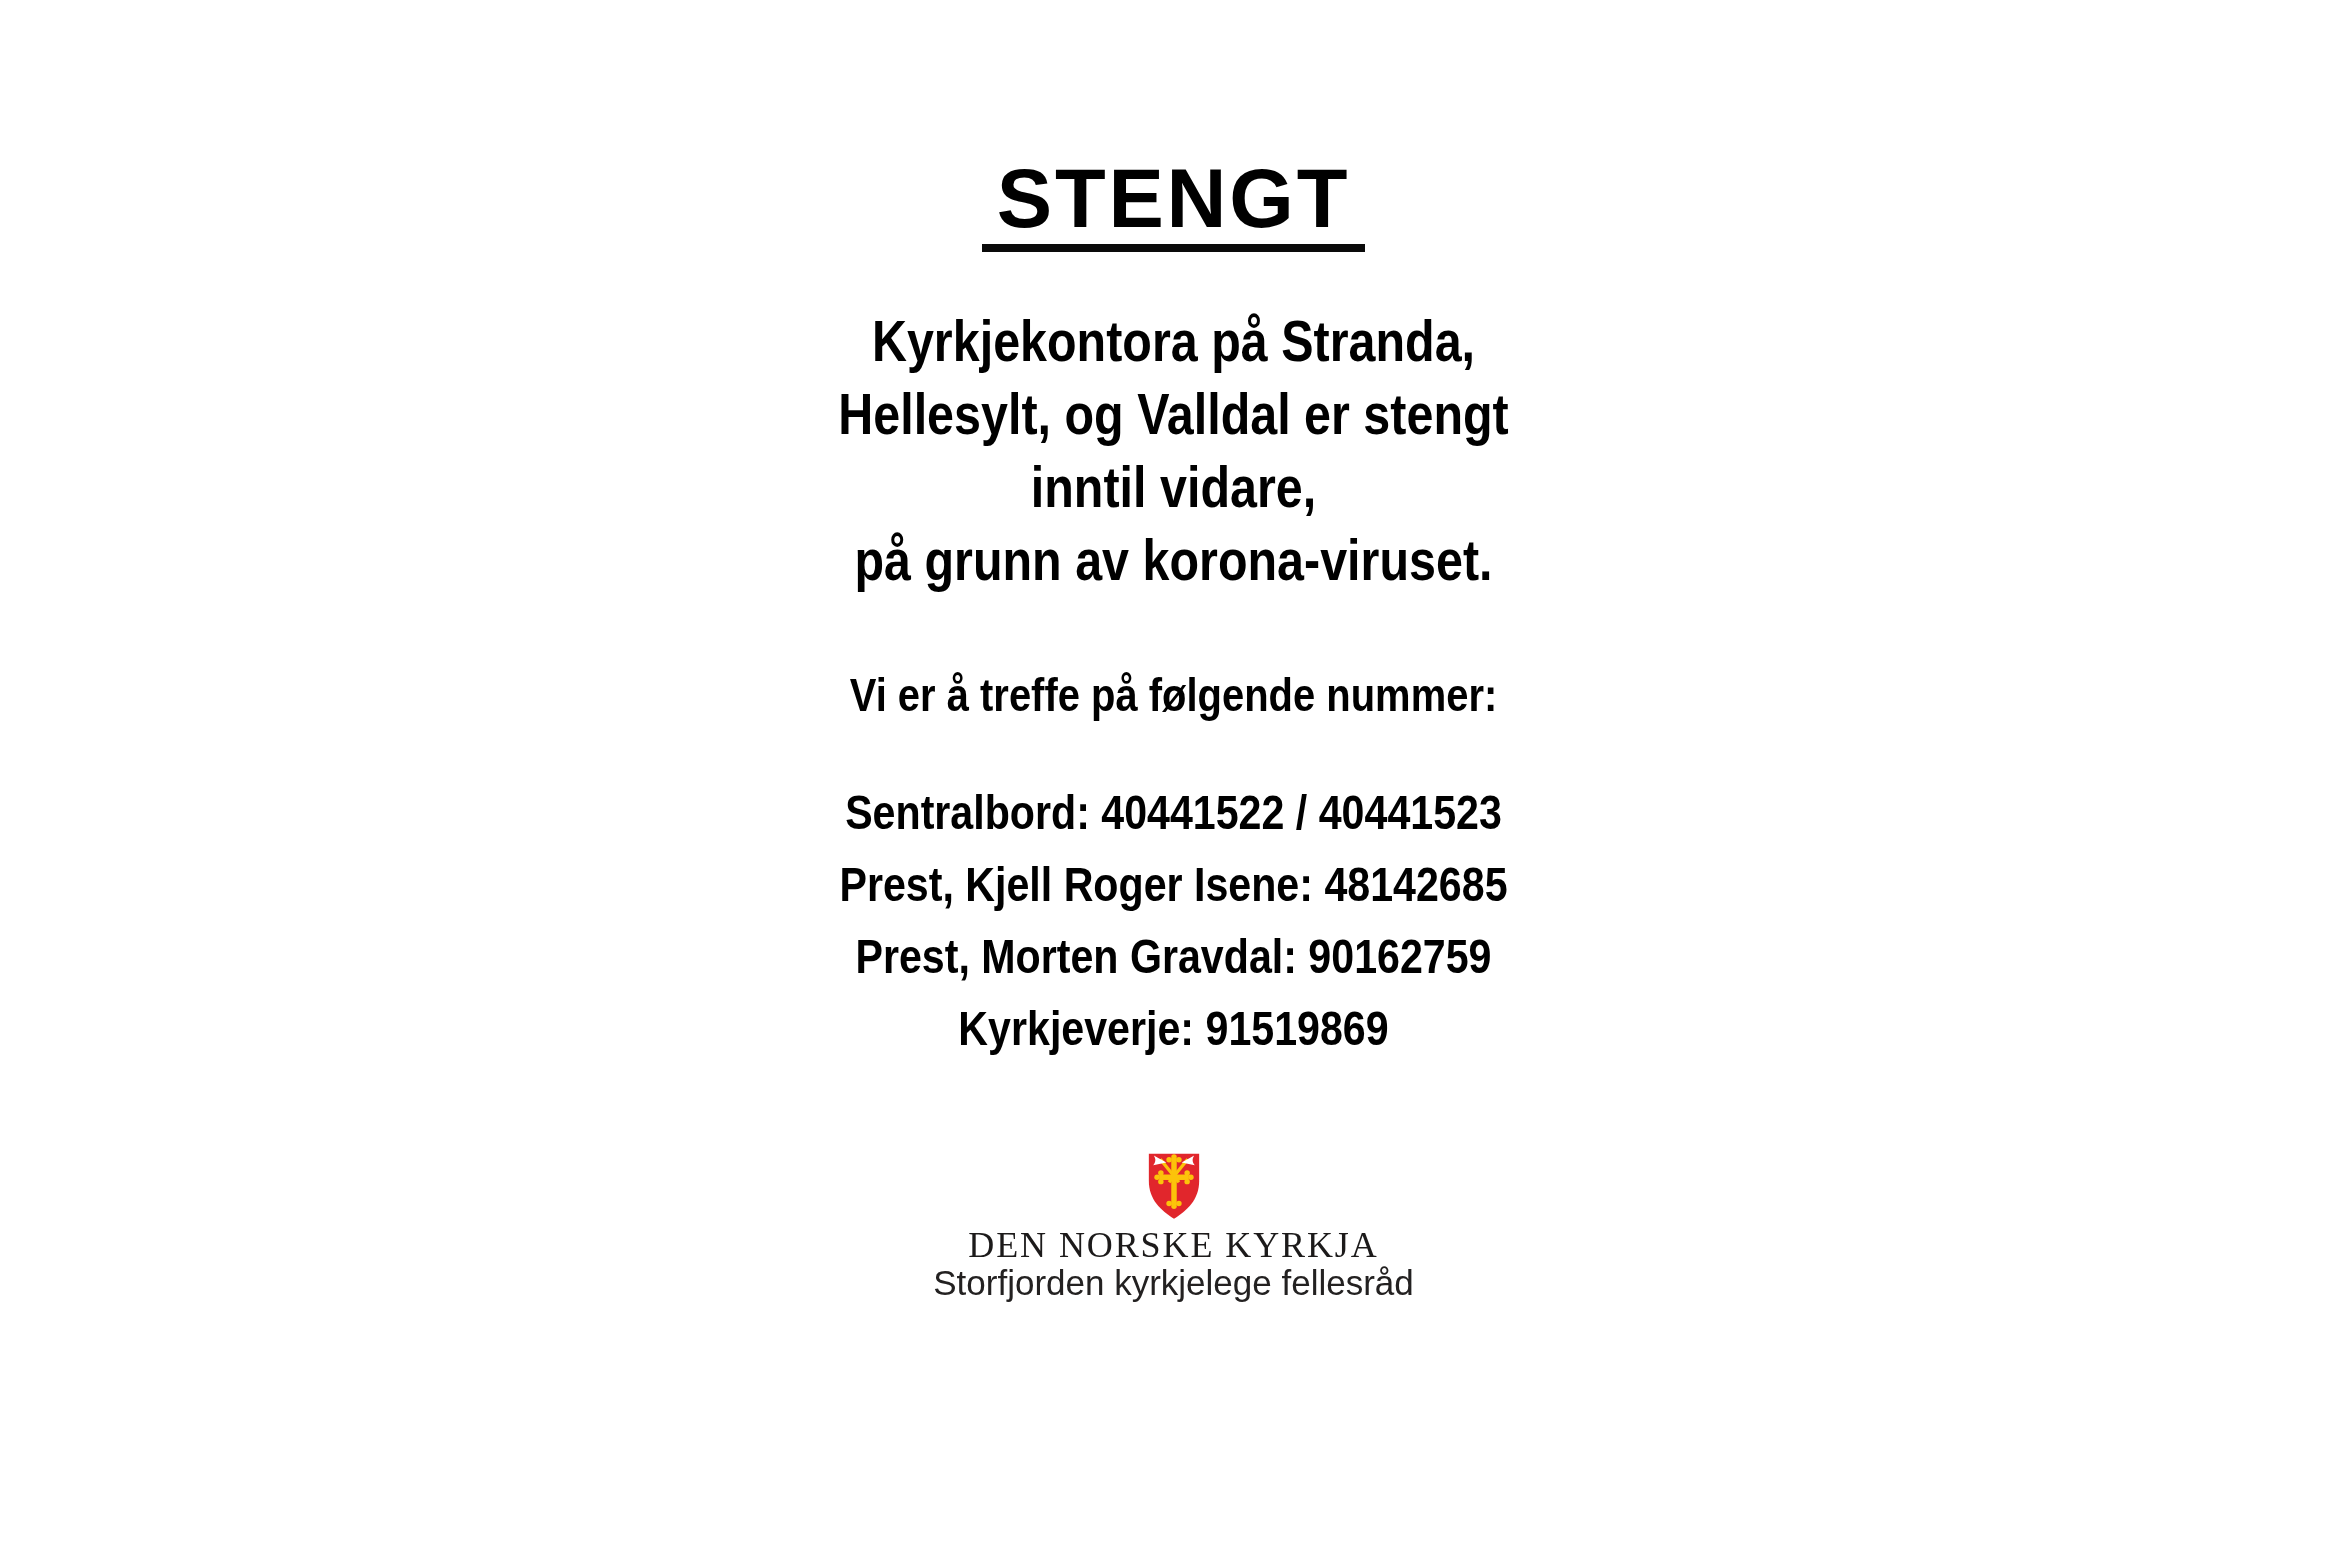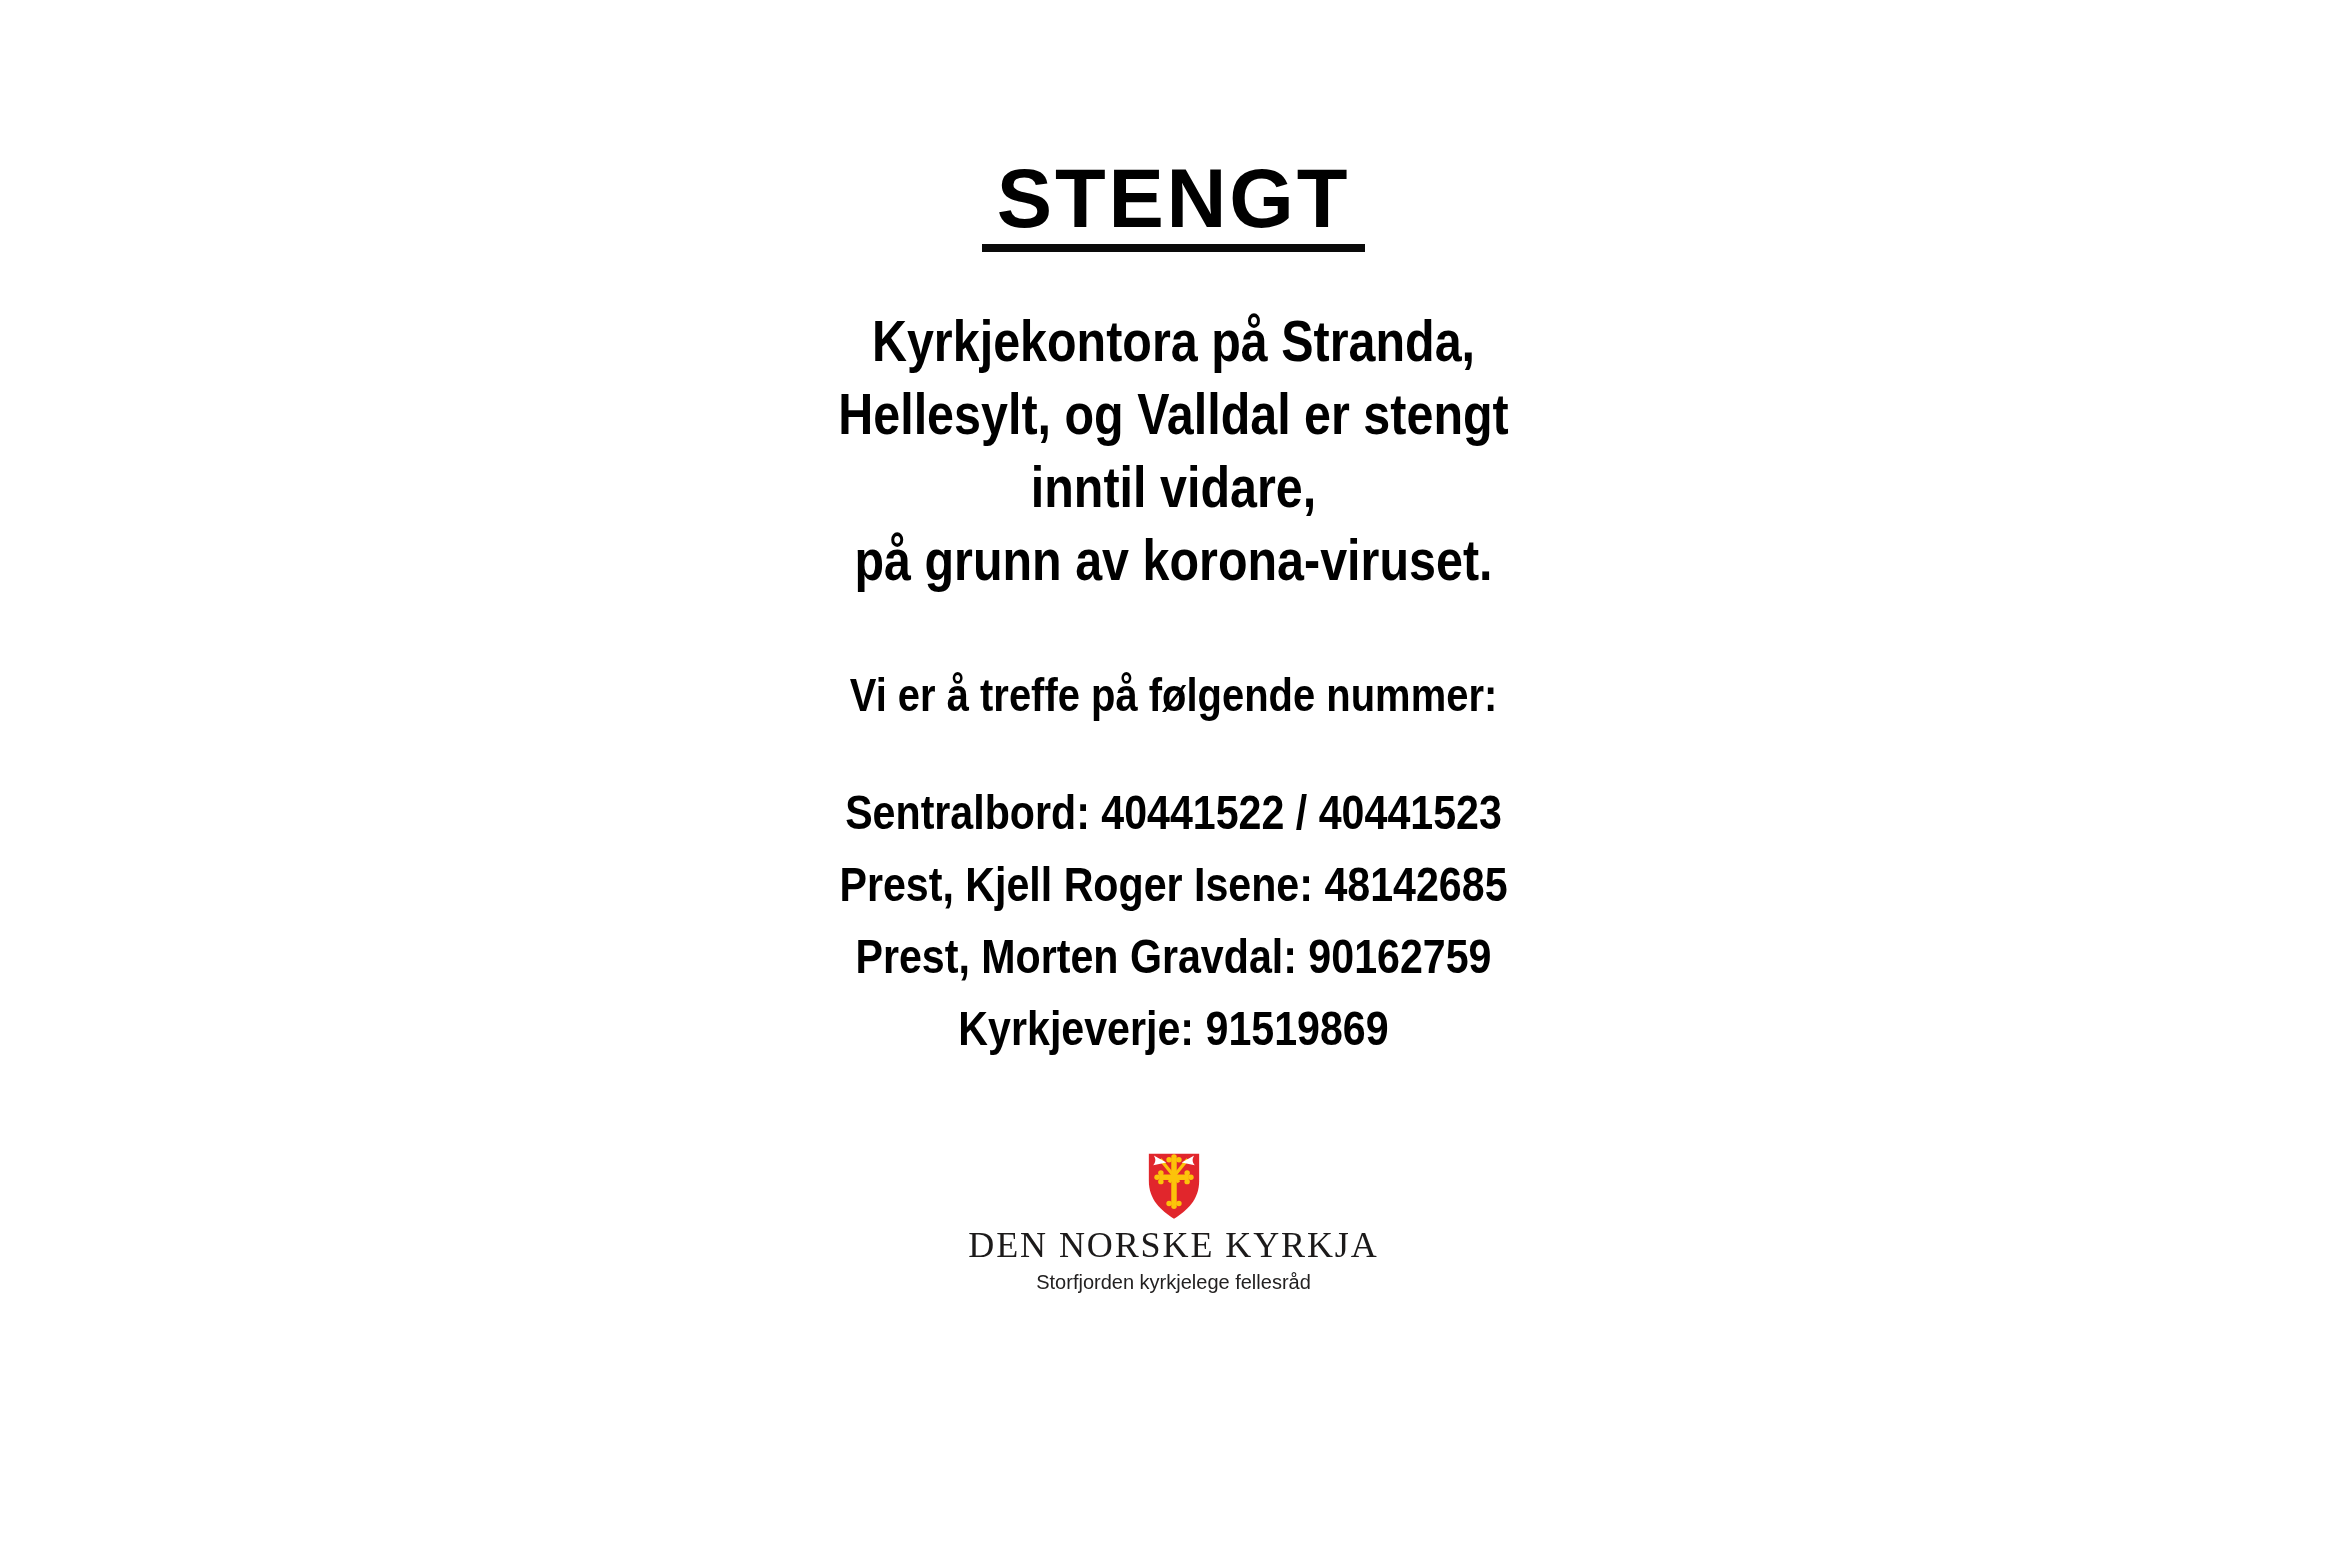--- a/index.html
+++ b/index.html
@@ -76,21 +76,21 @@
     top: 1223px;
     font-family: "Liberation Serif", serif;
     font-size: 36px;
     line-height: 45px;
     letter-spacing: 1.9px;
     font-weight: normal;
     color: #1c1a1a;
   }
   .org-subtitle {
     top: 1266px;
-    font-size: 20px;
+    font-size: 35px;
     line-height: 33px;
     font-weight: normal;
     color: #232121;
   }
 </style>
 </head>
 <body>
 
 <div class="page">
 

